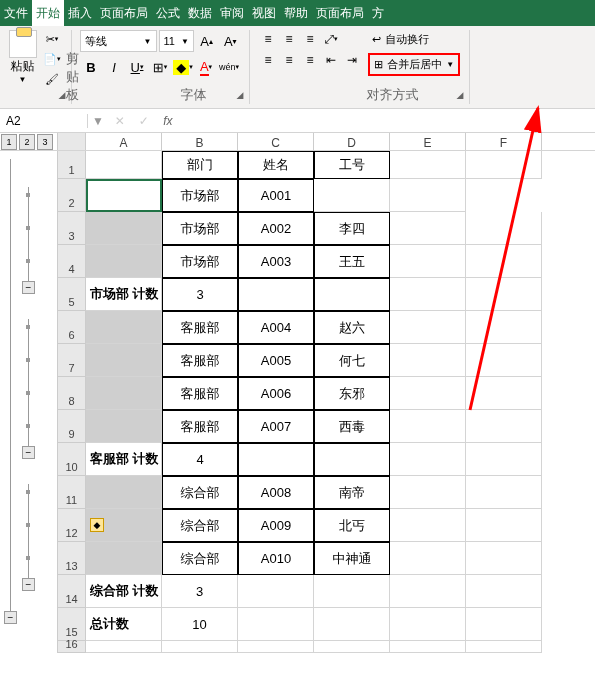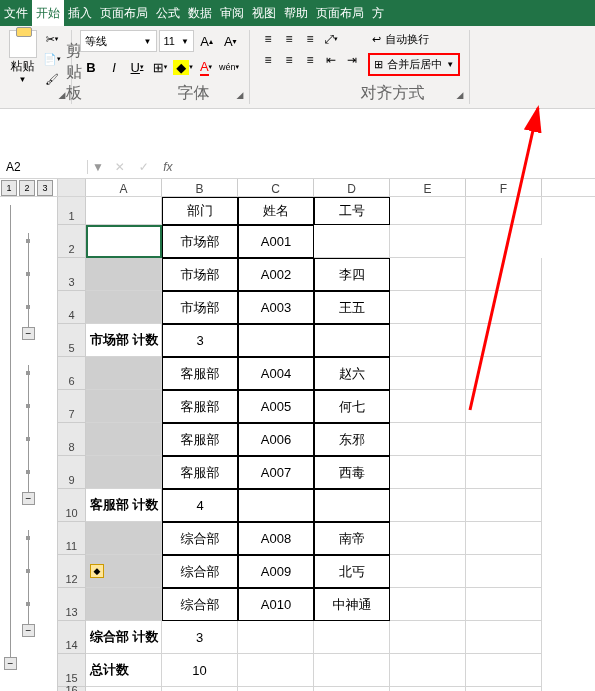--- a/index.html
+++ b/index.html
@@ -6,21 +6,21 @@
     body { font-family: "Microsoft YaHei", sans-serif; font-size: 12px; background: #fff; width: 595px; }
     
     
     .ribbon-tabs { background: #217346; display: flex; height: 26px; }
     .ribbon-tab { color: #fff; padding: 5px 4px; cursor: pointer; font-size: 12px; }
     .ribbon-tab.active { background: #fff; color: #217346; }
     
     
     .ribbon-content { background: #f3f2f1; border-bottom: 1px solid #d4d4d4; display: flex; padding: 4px 0; }
     .ribbon-group { border-right: 1px solid #d4d4d4; padding: 0 8px 16px 8px; position: relative; }
-    .ribbon-group-label { position: absolute; bottom: 0; left: 18px; right: 0; text-align: center; font-size: 16px; color: #666; padding-left: 48px; }
+    .ribbon-group-label { position: absolute; bottom: 0; left: 18px; right: 0; text-align: center; font-size: 13px; color: #666; padding-left: 48px; }
     .ribbon-group-expand { position: absolute; bottom: 2px; right: 3px; font-size: 9px; color: #666; width: 12px; height: 12px; text-align: center; }
     
     
     .clipboard-group { width: 72px; }
     .paste-btn { display: flex; flex-direction: column; align-items: center; width: 36px; cursor: pointer; }
     .paste-icon { width: 28px; height: 28px; background: #fff; border: 1px solid #ccc; position: relative; }
     .paste-icon::before { content: ""; position: absolute; top: -4px; left: 6px; width: 14px; height: 8px; background: #ffd966; border: 1px solid #999; border-radius: 2px; }
     .clipboard-side { display: flex; flex-direction: column; gap: 2px; }
     .small-btn { width: 22px; height: 18px; display: flex; align-items: center; justify-content: center; cursor: pointer; font-size: 11px; }
     .clip-row { display: flex; gap: 4px; }
@@ -41,21 +41,21 @@
     .align-btn { width: 20px; height: 18px; display: flex; align-items: center; justify-content: center; cursor: pointer; }
     .align-btn-row { display: flex; gap: 1px; }
     .wrap-btn { display: flex; align-items: center; gap: 4px; cursor: pointer; padding: 2px 4px; font-size: 11px; }
     .merge-btn { display: flex; align-items: center; gap: 4px; cursor: pointer; padding: 2px 4px; font-size: 11px; border: 2px solid red; }
     .align-right-col { display: flex; flex-direction: column; gap: 4px; }
     
     
     .annotation-arrow { position: absolute; top: 100px; left: 460px; pointer-events: none; z-index: 100; }
     
     
-    .namebar { display: flex; height: 24px; border-bottom: 1px solid #d4d4d4; align-items: center; background: #fff; margin-top: 46px; }
+    .namebar { display: flex; height: 24px; border-bottom: 1px solid #d4d4d4; align-items: center; background: #fff; }
     .namebox { width: 88px; border-right: 1px solid #d4d4d4; padding: 0 6px; font-size: 12px; }
     .namebox-arrow { padding: 0 4px; color: #999; }
     .fx-cancel, .fx-confirm { width: 24px; text-align: center; color: #ccc; }
     .fx-label { width: 24px; text-align: center; font-style: italic; color: #666; }
     .formula-input { flex: 1; padding: 0 6px; }
     
     
     .outline-bar { display: flex; height: 18px; border-bottom: 1px solid #d4d4d4; }
     .outline-spacer { width: 58px; border-right: 1px solid #ccc; display: flex; }
     .outline-btn { width: 16px; height: 16px; border: 1px solid #999; margin: 1px; font-size: 9px; display: flex; align-items: center; justify-content: center; cursor: pointer; background: #e8e8e8; }

